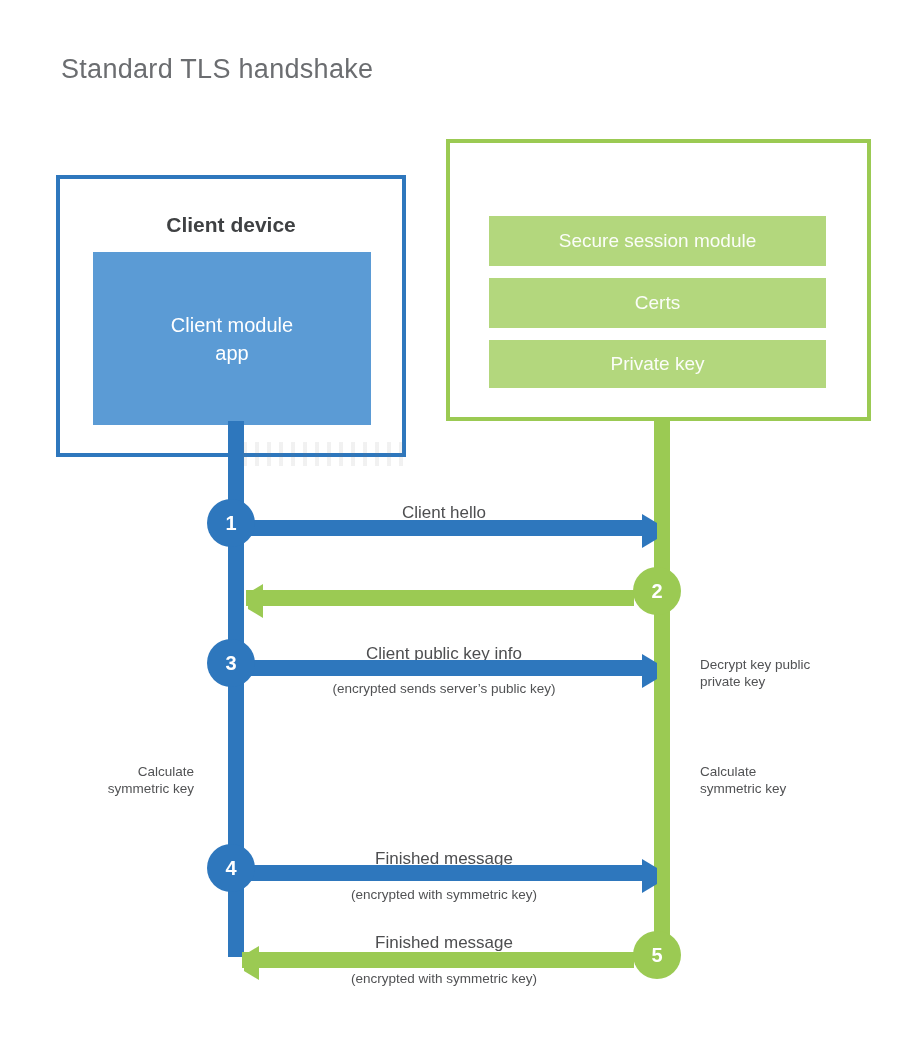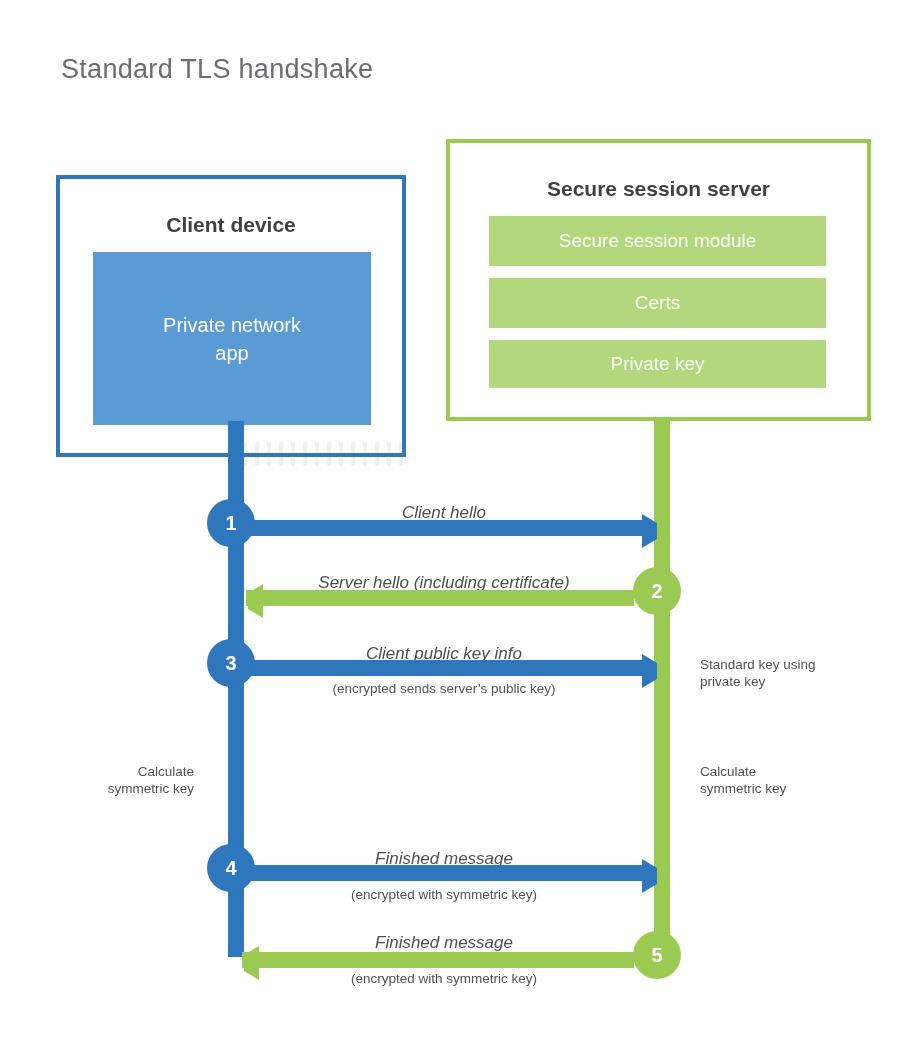--- a/index.html
+++ b/index.html
@@ -142,21 +142,20 @@
   .head5 { left: 212px; top: 930px; }
 
   
   .msg-label {
     position: absolute;
     left: 228px;
     width: 400px;
     text-align: center;
     font-size: 17px;
     color: #4d4e50;
-    font-style: italic;
   }
   .sub-label {
     position: absolute;
     left: 228px;
     width: 400px;
     text-align: center;
     font-size: 13.5px;
     color: #515254;
   }
   .lbl1 { top: 479px; }
@@ -179,53 +178,51 @@
 </style>
 </head>
 <body>
 
 <div class="canvas">
 
   <div class="page-title">Standard TLS handshake</div>
 
   <div class="entity-box client-box">
     <div class="box-title">Client device</div>
-    <div class="app-box">Private network
+    <div class="app-box">Client module
 app</div>
   </div>
 
   <div class="entity-box server-box">
-    <div class="box-title">Secure session server</div>
     <div class="module-bar m1">Certs</div>
     <div class="module-bar m0">Secure session module</div>
     <div class="module-bar m2">Private key</div>
   </div>
 
   <div class="vline blue"></div>
   <div class="vline green"></div>
 
   <div class="faint-watermark"></div>
 
   <div class="step-circle blue c1">1</div>
   <div class="msg-label lbl1">Client hello</div>
   <div class="arrow-line blue line1"></div>
   <div class="arrow-head right head1"></div>
 
   <div class="step-circle green c2">2</div>
-  <div class="msg-label lbl2">Server hello (including certificate)</div>
   <div class="arrow-line green line2"></div>
   <div class="arrow-head left head2"></div>
 
   <div class="step-circle blue c3">3</div>
   <div class="msg-label lbl3">Client public key info</div>
   <div class="sub-label sub3">(encrypted sends server’s public key)</div>
   <div class="arrow-line blue line3"></div>
   <div class="arrow-head right head3"></div>
 
-  <div class="side-note note-decrypt">Standard key using
+  <div class="side-note note-decrypt">Decrypt key public
 private key</div>
   <div class="side-note note-calc-left">Calculate
 symmetric key</div>
   <div class="side-note note-calc-right">Calculate
 symmetric key</div>
 
   <div class="step-circle blue c4">4</div>
   <div class="msg-label lbl4">Finished message</div>
   <div class="sub-label sub4">(encrypted with symmetric key)</div>
   <div class="arrow-line blue line4"></div>

